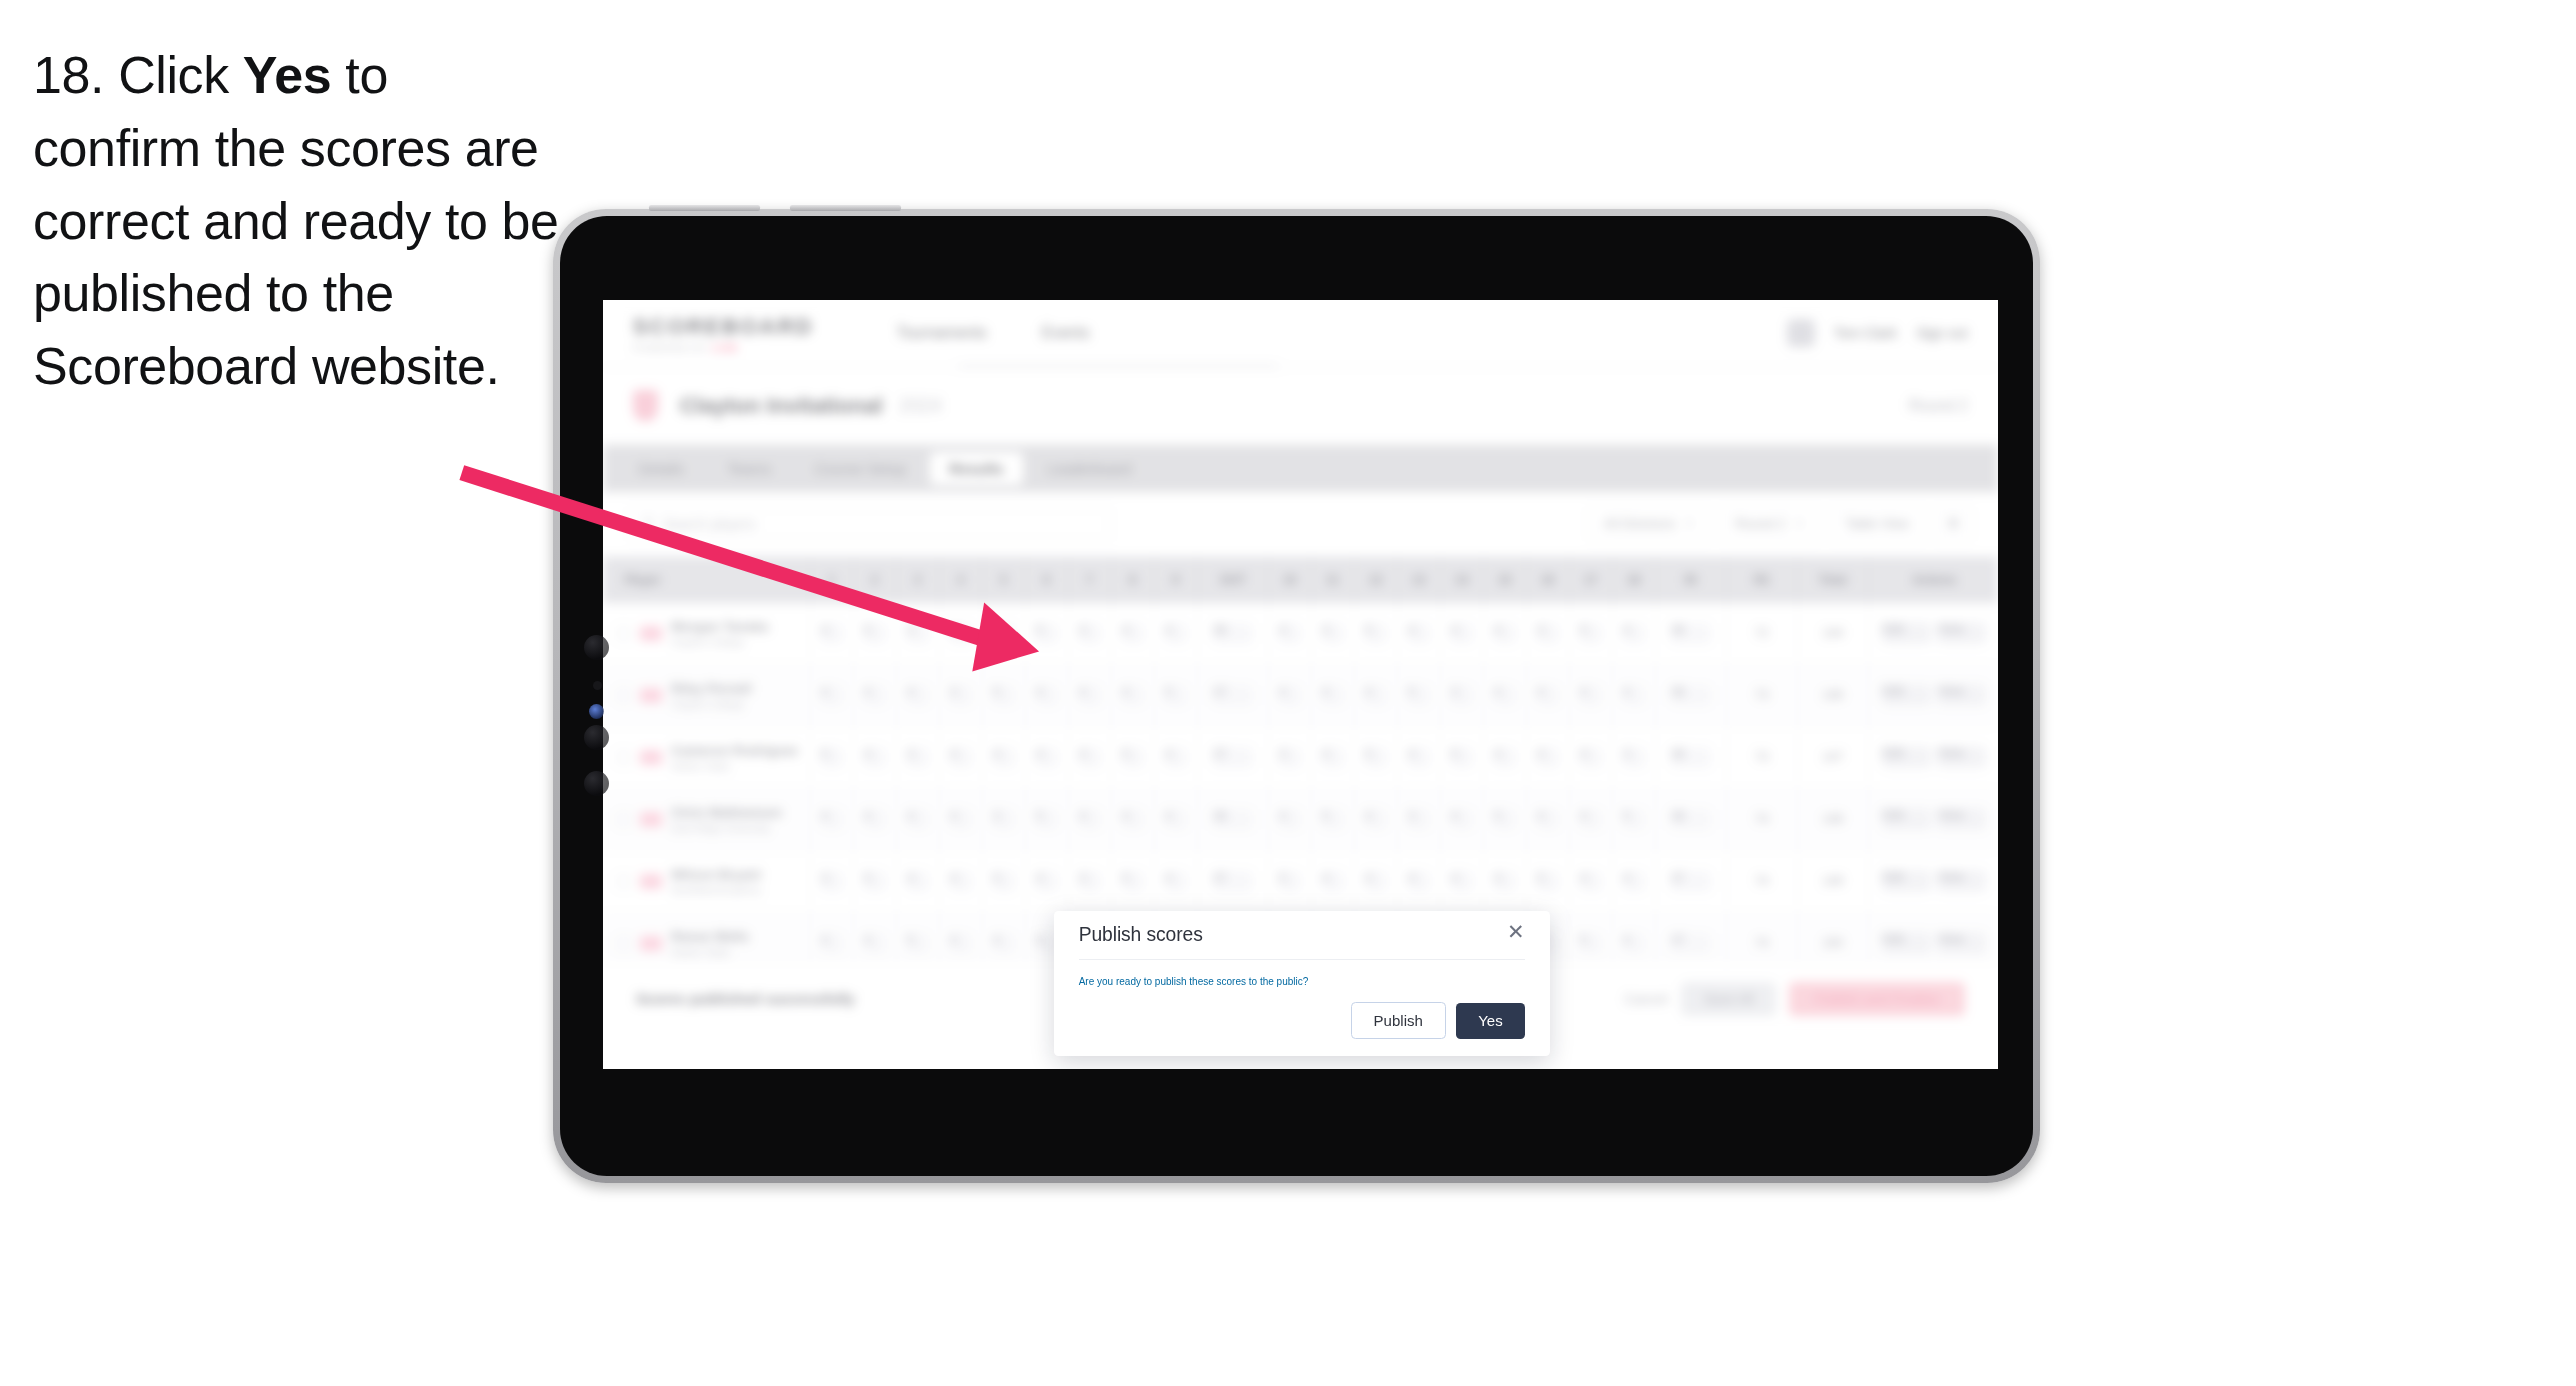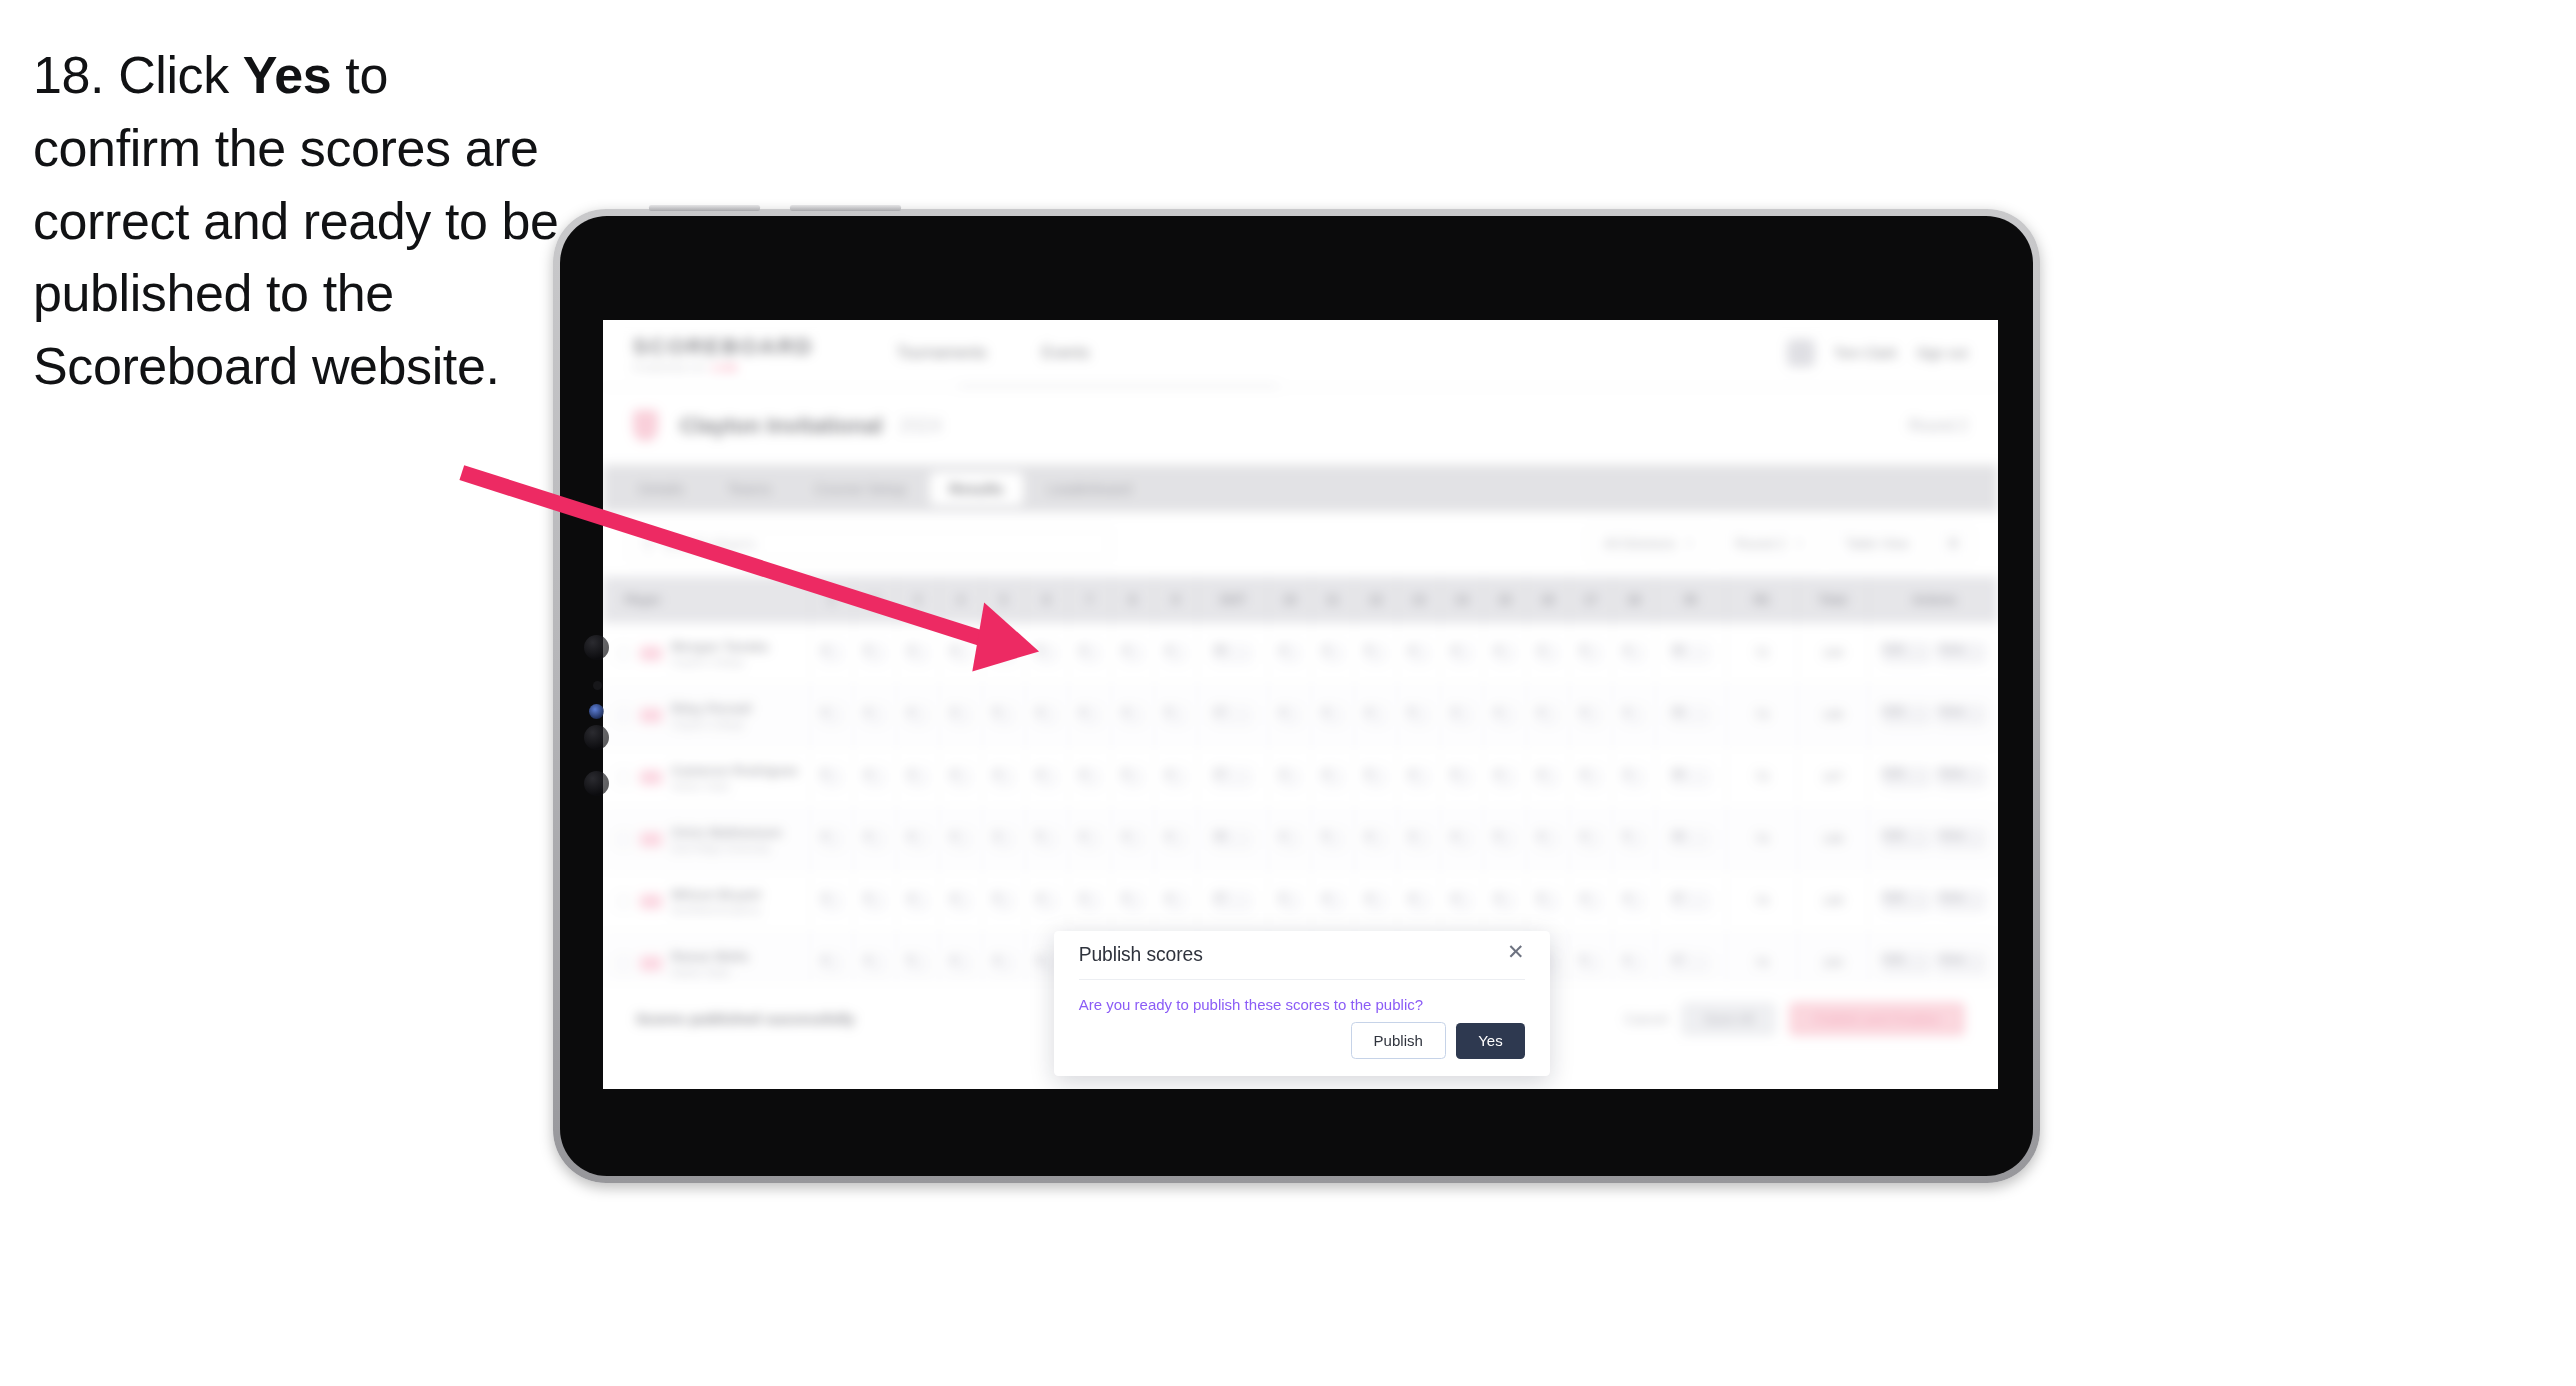--- a/index.html
+++ b/index.html
@@ -78,21 +78,21 @@
     position: absolute; left: 29px; top: 488px;
     width: 15px; height: 15px; border-radius: 50%;
     background: radial-gradient(circle at 40% 35%, #5d7fd6 0%, #1c2b55 75%);
     z-index: 6;
   }
 
   
   #screen {
     position: absolute;
     left: 43px;
-    top: 104px;
+    top: 84px;
     width: 1395px;
     height: 769px;
     background: #ffffff;
     overflow: hidden;
   }
 
   
   .blurred { filter: blur(5.2px); }
 
   
@@ -268,21 +268,21 @@
     display: flex; align-items: center;
     border-bottom: 0.7px solid #eceef2;
   }
   .modal-title { font-size: 19.3px; color: #2f333d; font-weight: 400; letter-spacing:-0.1px; }
   .modal-close {
     position: absolute; right: 0; top: 10.4px;
     font-size: 21px; line-height: 1; color: #6d7280;
     font-weight: 300; cursor: pointer;
   }
   .modal-body { padding-top: 16.3px; }
-  .modal-text { font-size: 15px; color: #8b5cf6; }
+  .modal-text { font-size: 10px; color: #0369a1; }
   .modal-actions {
     position: absolute; right: 25px; bottom: 16.3px;
     display: flex; gap: 10.4px; align-items: center;
   }
   .btn-cancel {
     padding: 9px 22px; border: 0.7px solid #c6d3e8; border-radius: 4.5px;
     background: #fff; font-size: 15px; color: #2f333d;
   }
   .btn-yes {
     padding: 9.6px 22px; border-radius: 4.5px;

